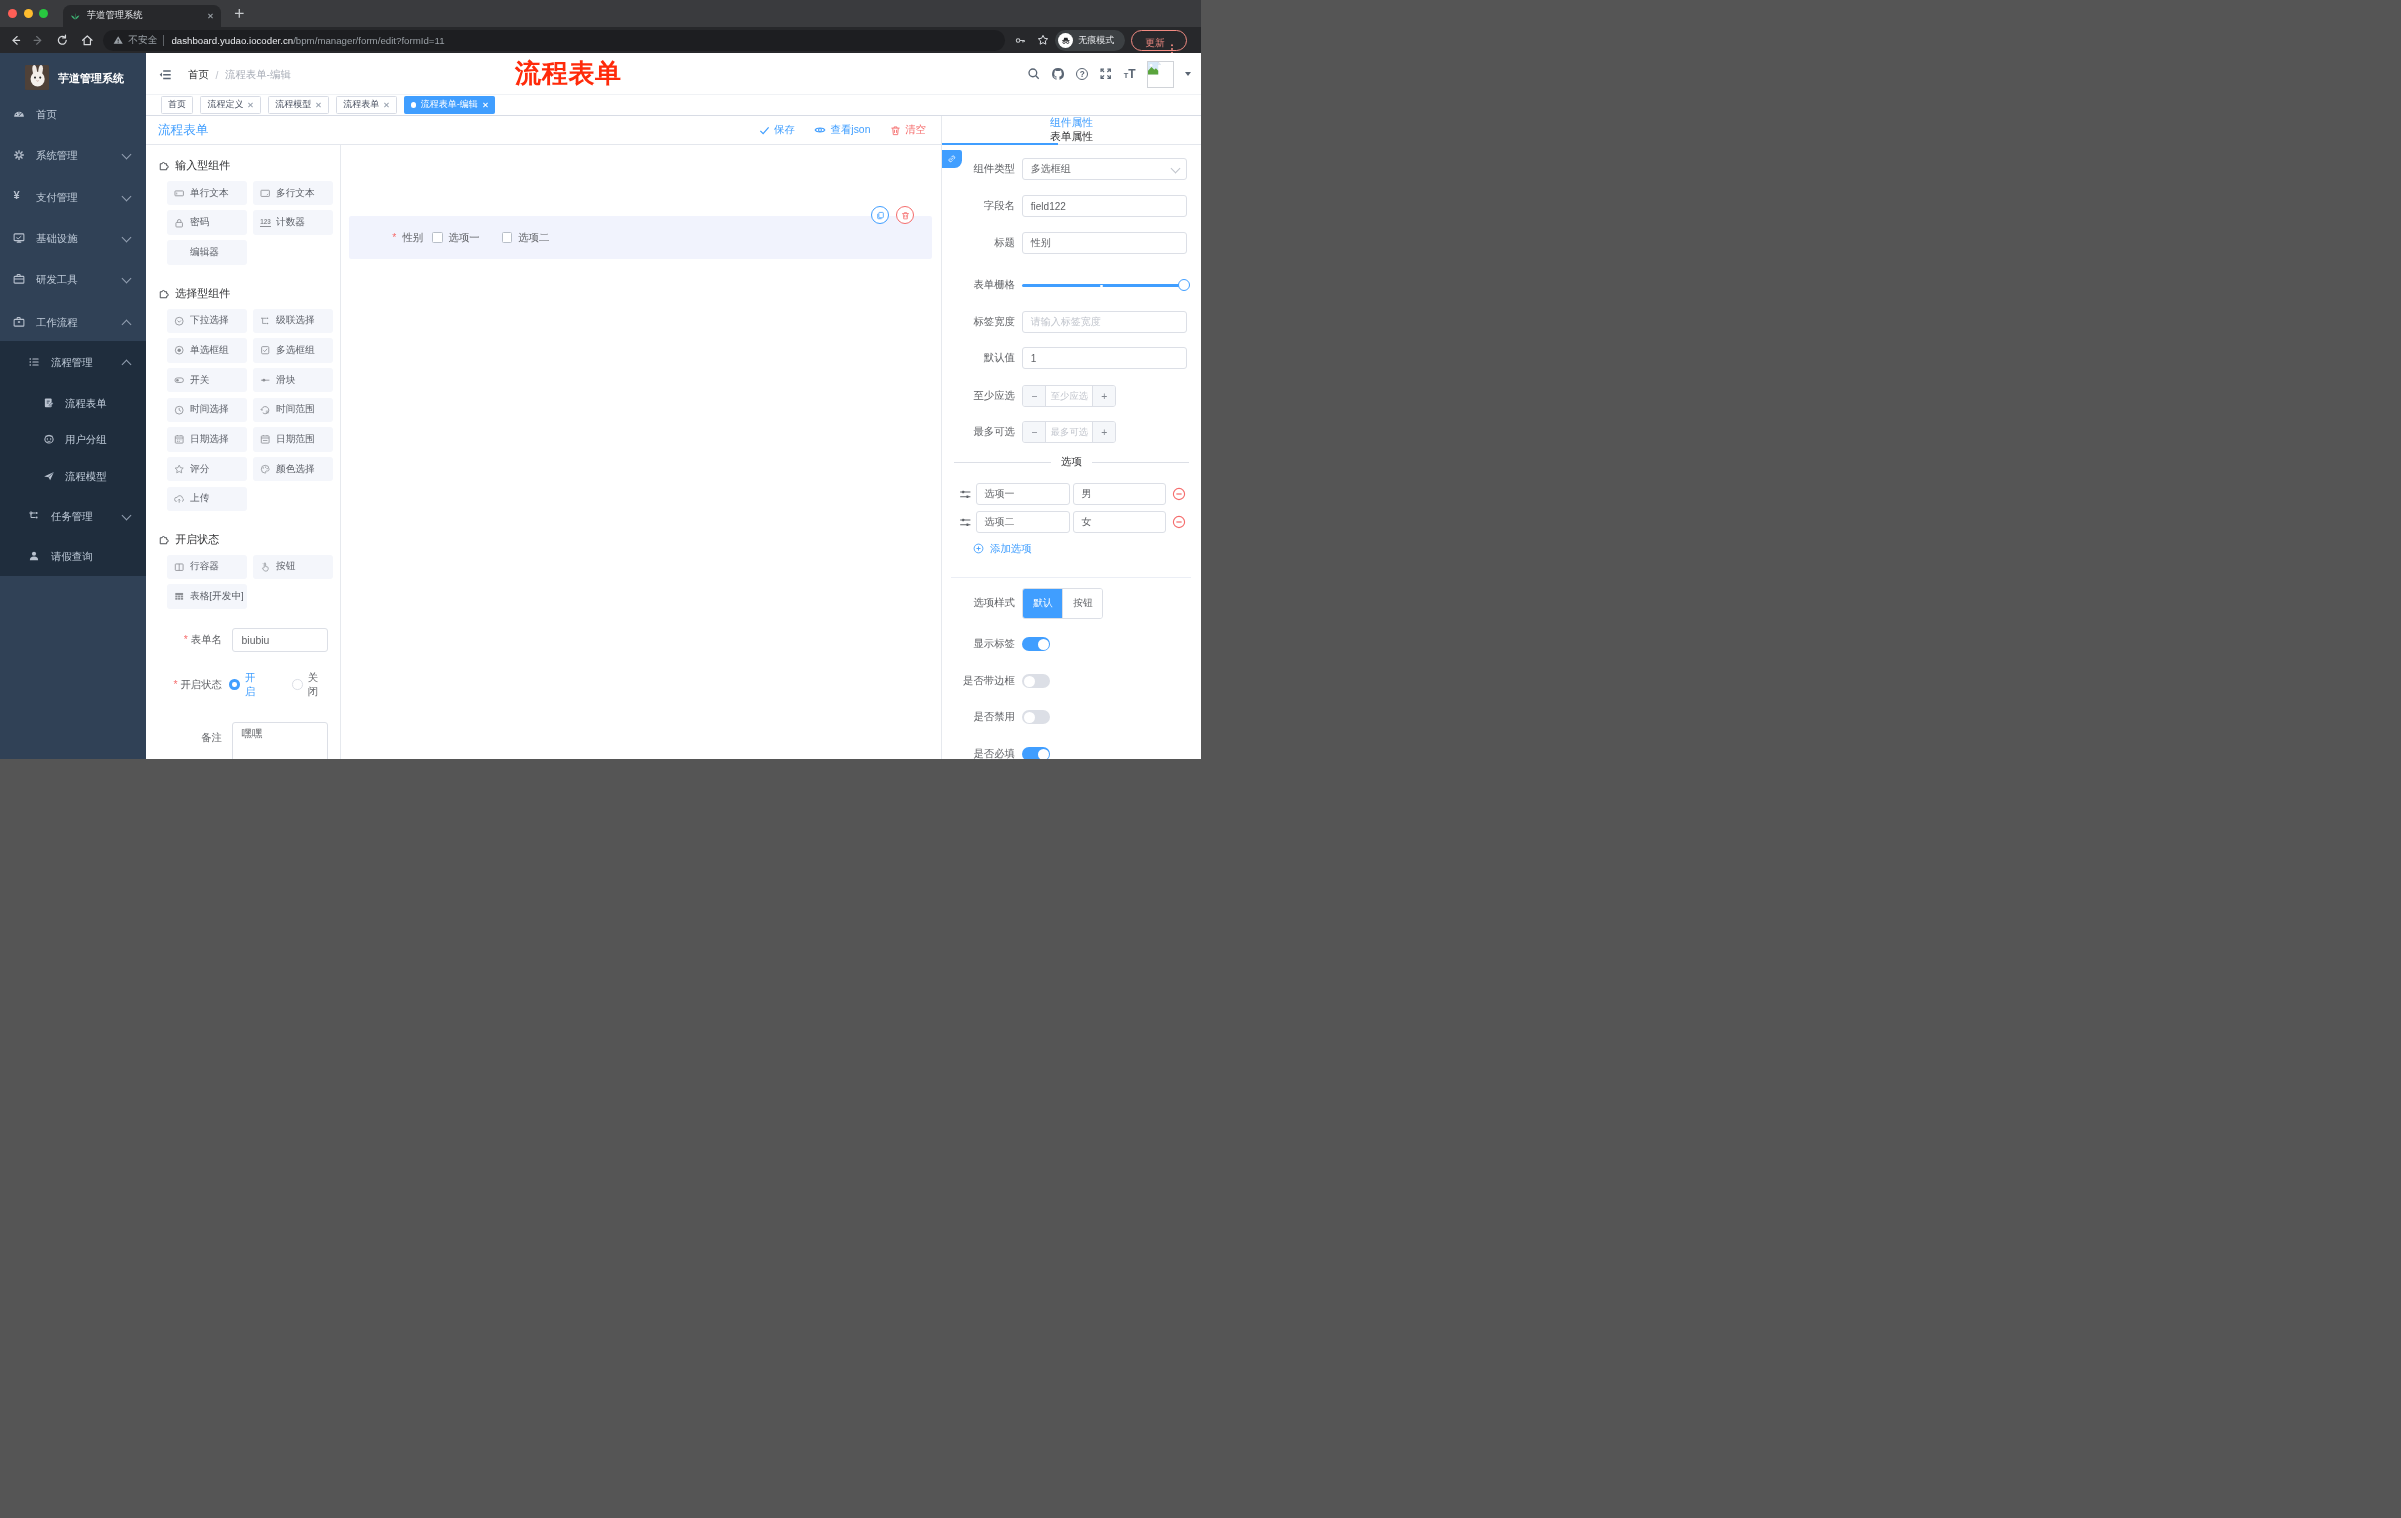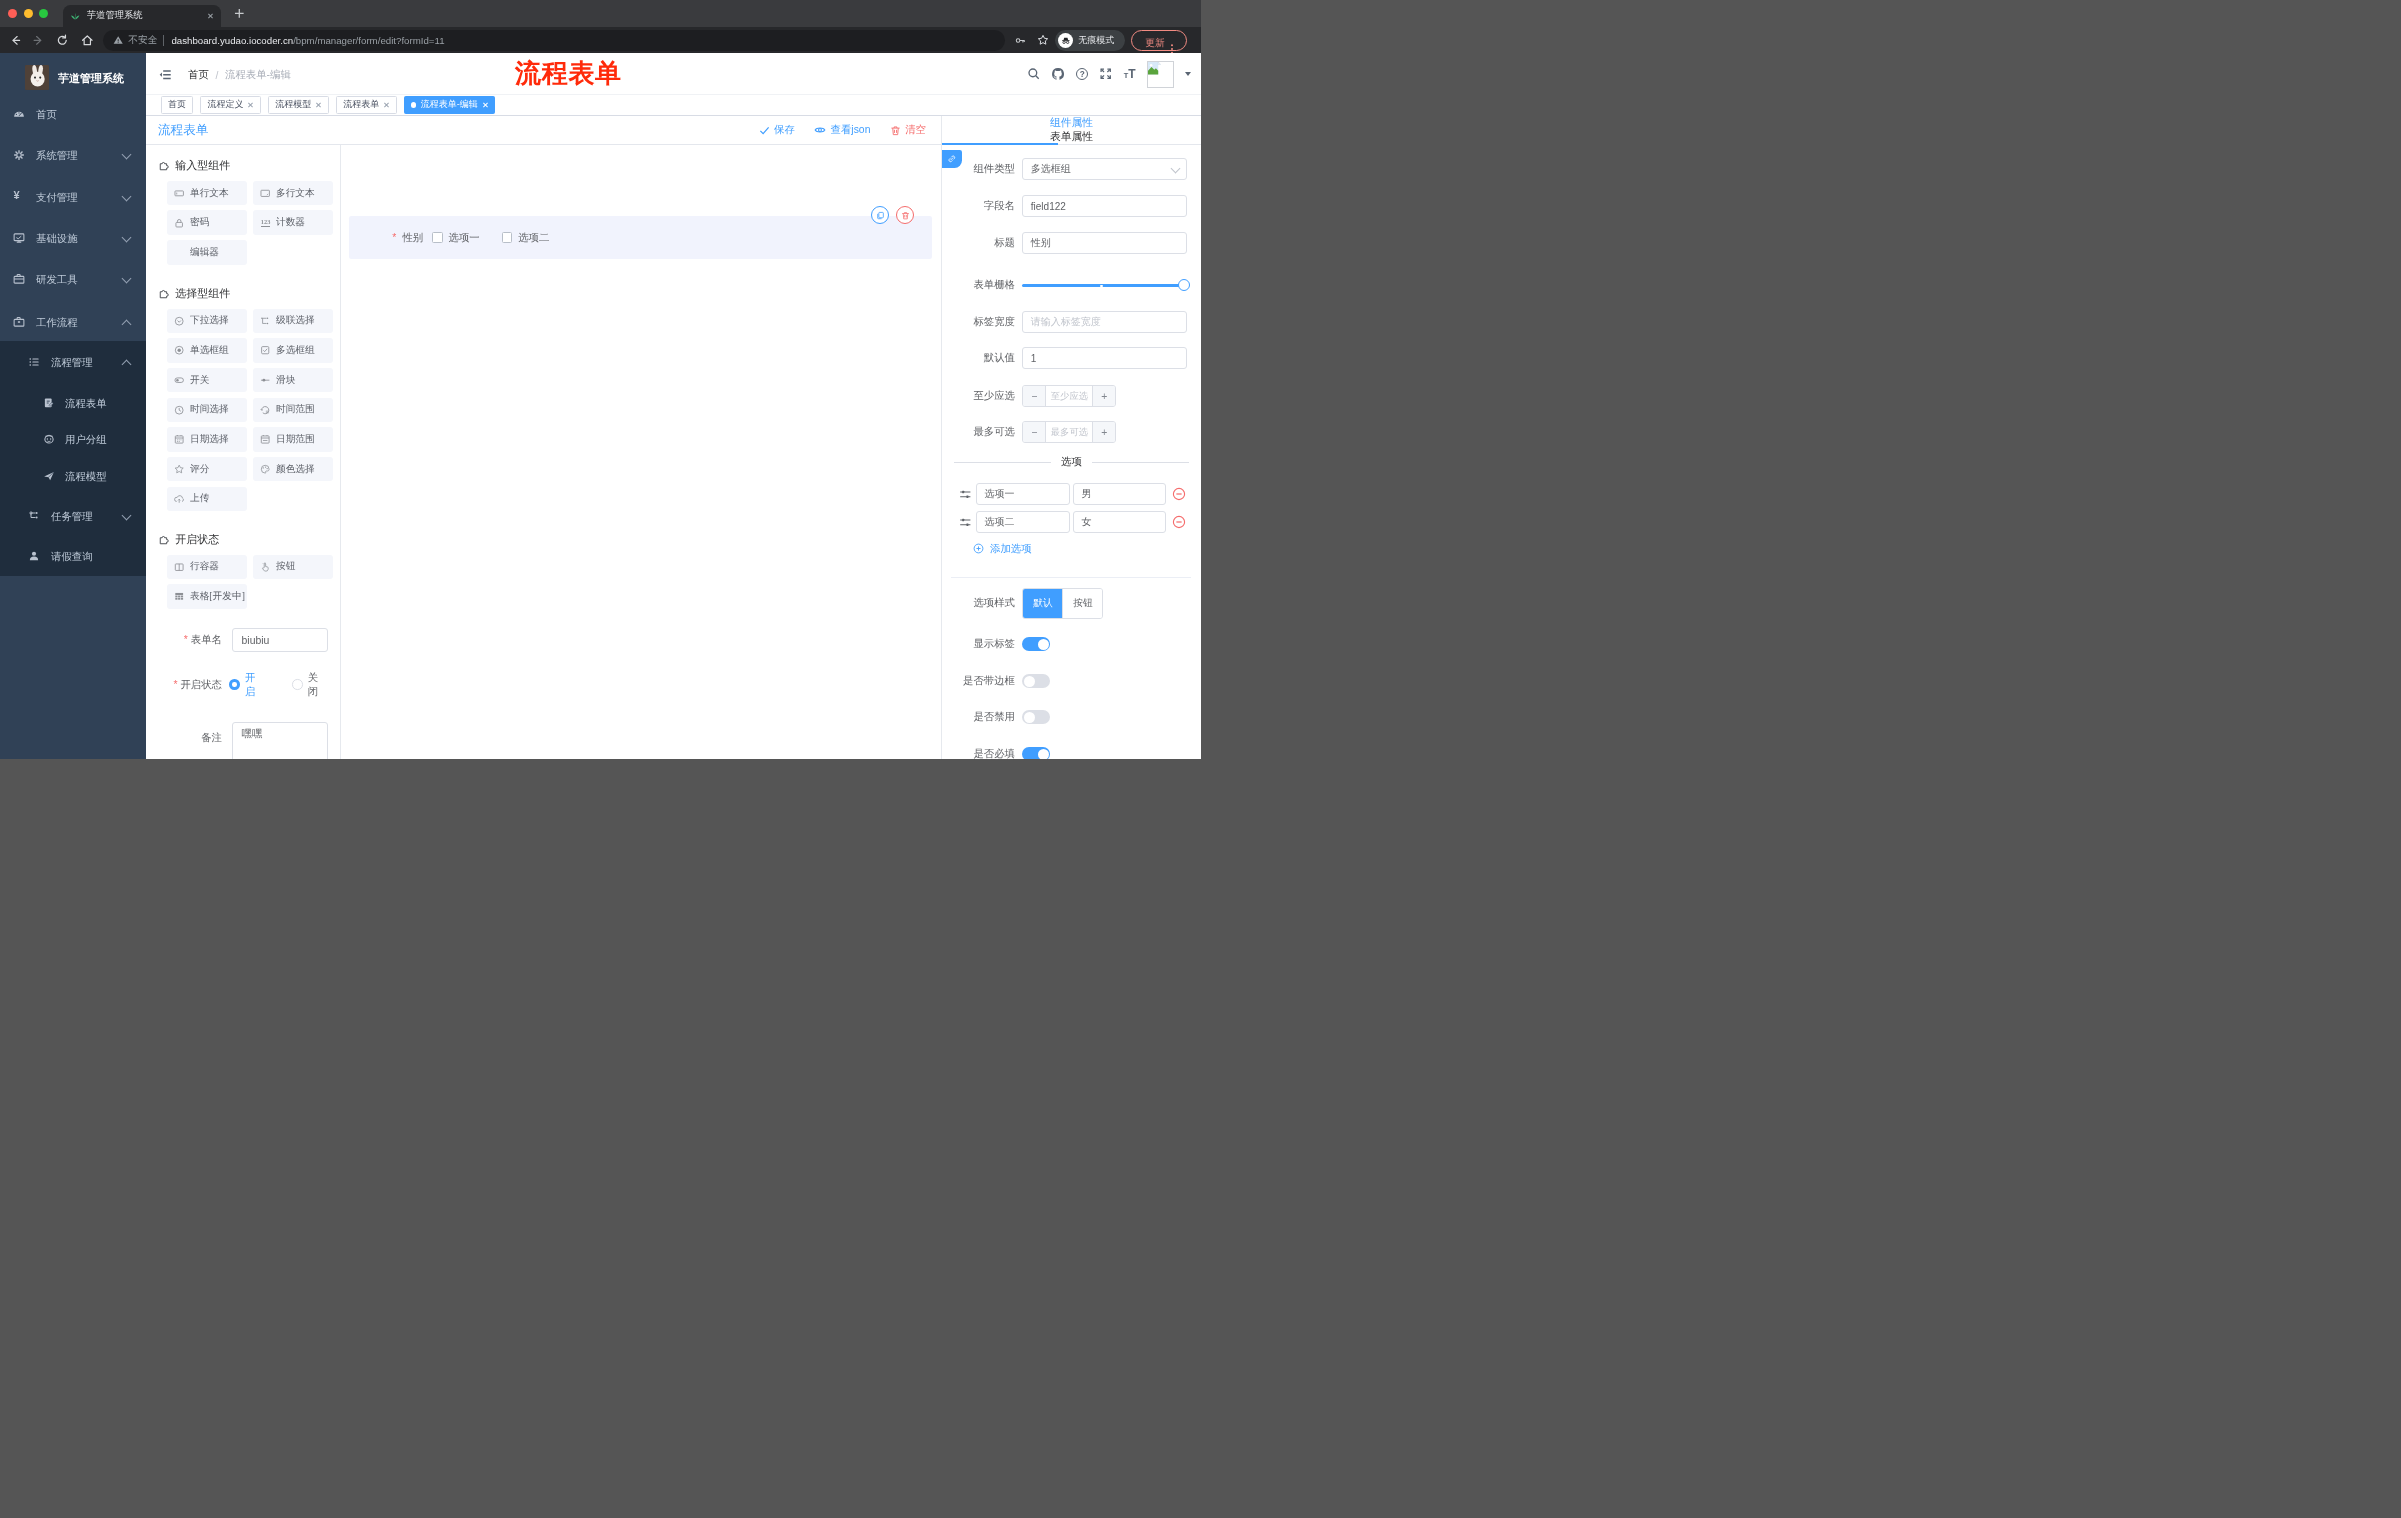--- a/index.html
+++ b/index.html
@@ -75,21 +75,21 @@
     display:flex;position:relative;flex-direction:column;}
   #paneltabs .ptab{flex:1;display:flex;align-items:center;justify-content:center;font-size:10.8px;color:#303133;}
   #paneltabs .ptab.active{color:#409EFF;}
   #ptab-underline{position:absolute;left:0;bottom:-0.7px;width:116px;height:1.5px;background:#409EFF;}
   #content{flex:1;display:flex;position:relative;}
   
   #palette{width:195px;border-right:0.7px solid #e6e9ee;box-sizing:border-box;padding:13.4px 12px 0 12px;overflow:hidden;}
   .psec-h{display:flex;align-items:center;gap:5.2px;font-size:11px;color:#303133;height:15px;}
   .pgrid{display:grid;grid-template-columns:80px 80px;gap:5.2px 6px;margin:7.4px 0 0 9px;}
   .pitem{height:24.5px;background:#f4f6fb;border-radius:3px;display:flex;align-items:center;gap:5.2px;
-    padding-left:7.4px;box-sizing:border-box;font-size:9.7px;color:#5a5e66;white-space:nowrap;font-family:Liberation Serif, serif;}
+    padding-left:7.4px;box-sizing:border-box;font-size:9.7px;color:#5a5e66;white-space:nowrap;}
   .pitem .icph{width:10.4px;height:10.4px;flex:none;}
   .ic123{font-size:6.3px;font-weight:bold;color:#8d9095;border-bottom:1.1px solid #8d9095;line-height:6.7px;}
   .ic123::before{content:"123";}
   
   .metarow{display:flex;align-items:center;}
   .mlabel{width:64px;text-align:right;font-size:10.4px;color:#606266;flex:none;}
   .req::before{content:"*";color:#F56C6C;margin-right:3px;}
   .minput{margin-left:10.4px;width:111px;height:24px;border:0.7px solid #dcdfe6;border-radius:3px;box-sizing:border-box;
     display:flex;align-items:center;padding:0 8.2px;font-size:10.4px;color:#606266;}
   #remark-ta{margin-left:10.4px;width:111px;height:46px;border:0.7px solid #dcdfe6;border-radius:3px;box-sizing:border-box;

